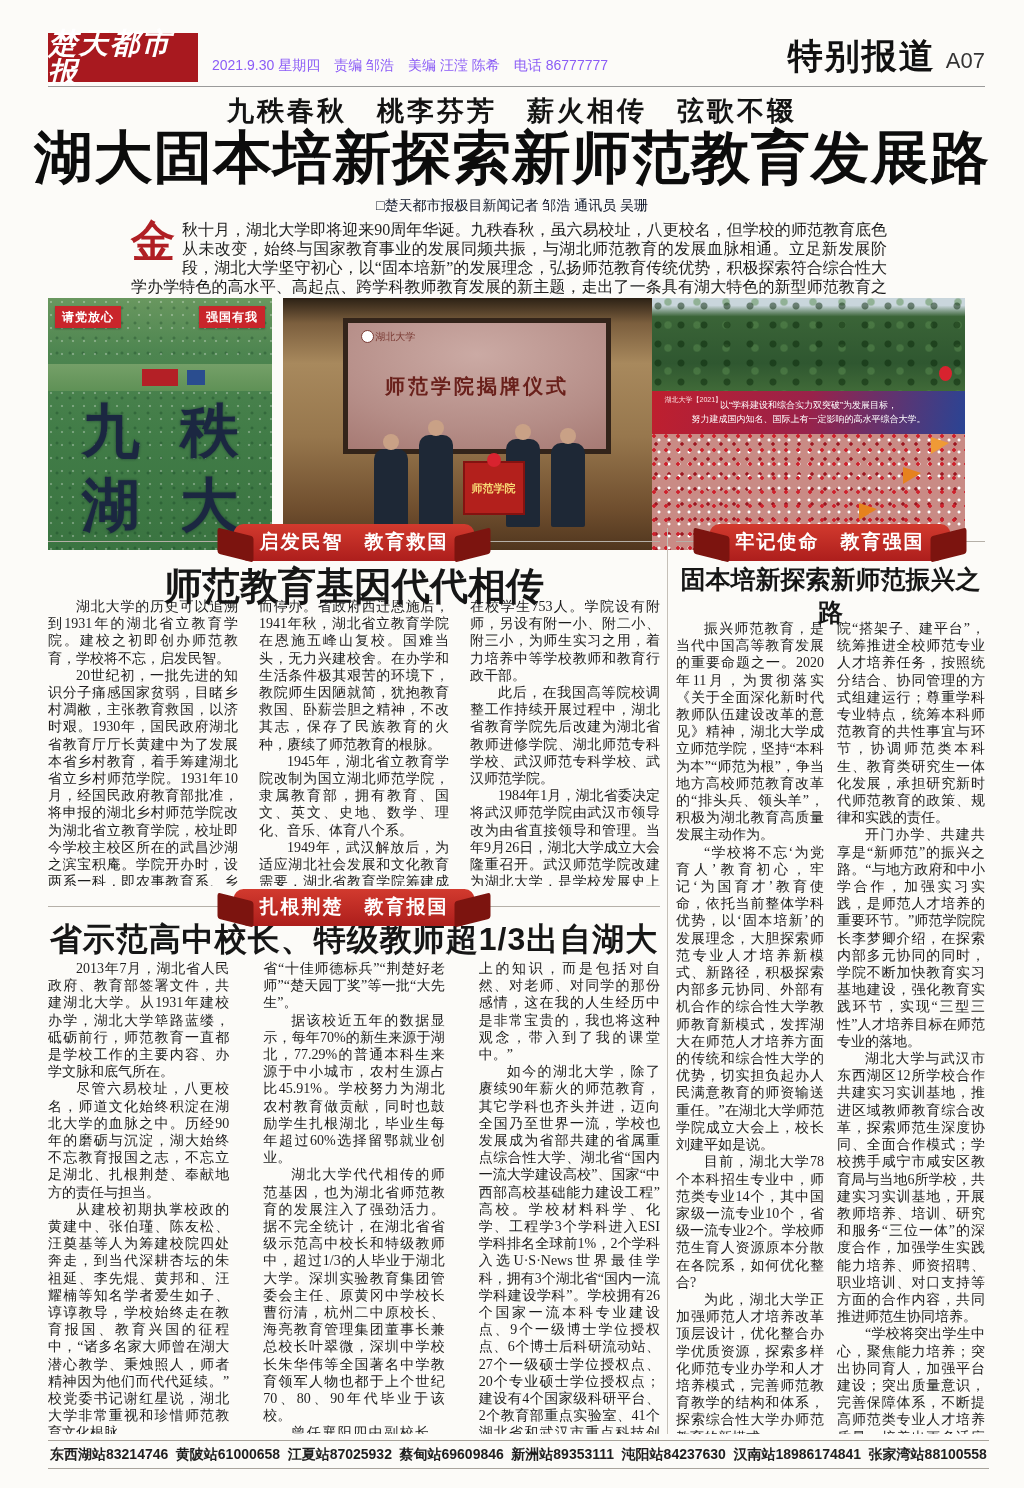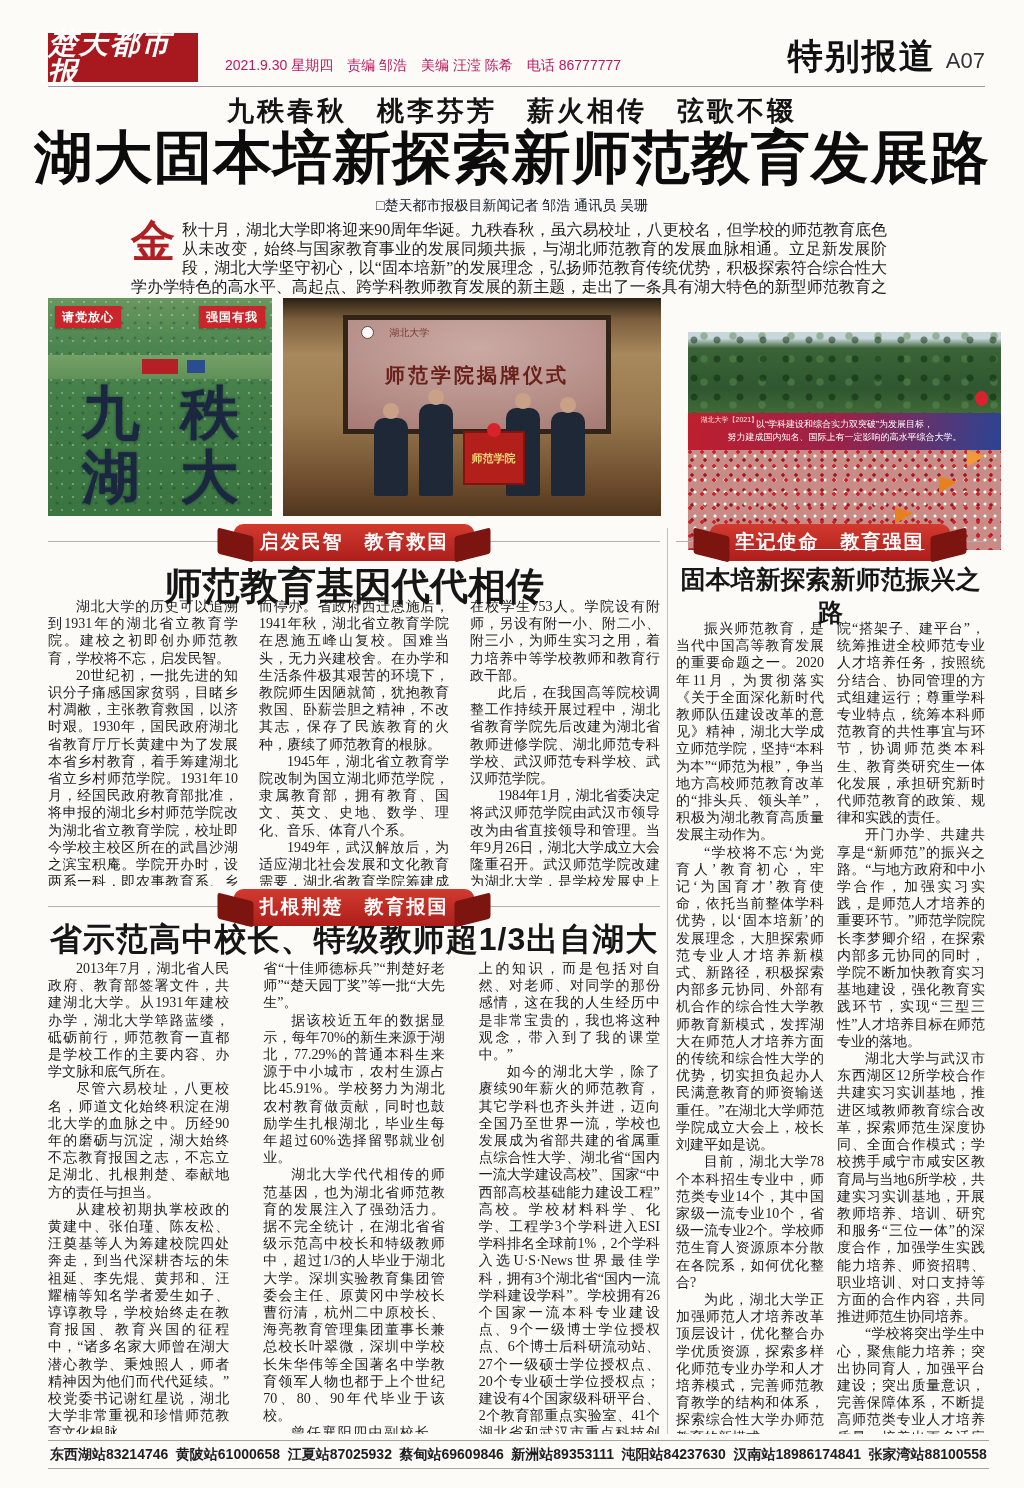--- a/index.html
+++ b/index.html
@@ -3,77 +3,77 @@
 <meta charset="utf-8">
 <style>
   html,body{margin:0;padding:0;background:#fff;}
   #page{position:relative;width:1024px;height:1488px;background:#fcfbf8;overflow:hidden;
         font-family:"Liberation Serif","DejaVu Serif",serif;color:#222;}
 
   
   .logo{position:absolute;left:48px;top:33px;width:150px;height:49px;background:#a8191f;
         color:#fff;display:flex;align-items:center;justify-content:center;
         font:italic bold 29px/1 "DejaVu Serif",serif;letter-spacing:2px;}
-  .dateline{position:absolute;left:225px;top:58px;font:14px/1 "Liberation Sans",sans-serif;color:#be185d;white-space:pre;}
+  .dateline{position:absolute;left:212px;top:58px;font:14px/1 "Liberation Sans",sans-serif;color:#8b5cf6;white-space:pre;}
   .mast-right{position:absolute;right:39px;top:38px;display:flex;align-items:baseline;gap:10px;}
   .sec-name{font:900 35px/1 "Liberation Sans",sans-serif;color:#111;letter-spacing:2px;}
   .page-no{font:22px/1 "Liberation Sans",sans-serif;color:#333;}
   .mast-rule{position:absolute;left:48px;width:937px;top:86px;height:1px;background:#9a9a9a;}
 
   
   .kicker{position:absolute;left:48px;width:928px;top:97px;text-align:center;
           font:bold 27px/1.1 "Liberation Sans",sans-serif;color:#141414;letter-spacing:3px;}
   .main-headline{position:absolute;left:24px;width:976px;top:128px;text-align:center;
           font:900 57px/1.05 "Liberation Sans",sans-serif;color:#0c0c0c;letter-spacing:1px;
           transform:scaleX(1.03);}
   .byline{position:absolute;left:48px;width:928px;top:197px;text-align:center;
           font:14px/1.2 "Liberation Sans",sans-serif;color:#0f172a;}
 
   
   .lead{position:absolute;left:131px;top:220px;width:756px;font-size:16px;line-height:19px;
         text-align:justify;color:#1e1e1e;}
   .dropcap{float:left;font:bold 44px/38px "DejaVu Serif",serif;color:#b01f24;margin:2px 7px 0 0;}
 
   
-  .photo{position:absolute;top:298px;height:218px;overflow:hidden;}
+  .photo{position:absolute;top:298px;height:252px;overflow:hidden;}
   .p1{left:48px;width:224px;background:linear-gradient(180deg,#69975f 0%,#4d8550 22%,#417c47 55%,#3a7441 100%);}
   .p1::before{content:"";position:absolute;inset:0;
       background-image:radial-gradient(circle at 3px 4px,rgba(255,255,255,.28) 1px,transparent 1.6px),
                        radial-gradient(circle at 9px 10px,rgba(0,40,20,.25) 1.2px,transparent 1.8px);
       background-size:11px 13px,13px 15px;}
   .p1-banner{position:absolute;top:8px;background:#c9252b;color:#fff;padding:4px 7px;
       font:bold 12px/1.2 "Liberation Sans",sans-serif;letter-spacing:1px;box-shadow:0 1px 2px rgba(0,0,0,.3);}
   .p1-banner.left{left:7px;}
   .p1-banner.right{right:7px;}
   .p1-stage{position:absolute;top:26%;left:0;right:0;height:11%;background:linear-gradient(#75a068,#5f9156);}
   .p1-stage::before{content:"";position:absolute;left:42%;top:18%;width:16%;height:64%;background:#b42026;}
   .p1-stage::after{content:"";position:absolute;left:62%;top:22%;width:8%;height:56%;background:#2a4d8f;}
   .p1-grid{position:absolute;left:6%;right:6%;top:38%;bottom:3%;display:grid;
       grid-template-columns:1fr 1fr;grid-template-rows:1fr 1fr;place-items:center;
       font:bold 58px/1 "Liberation Sans",sans-serif;color:#1b2741;text-shadow:0 0 3px rgba(10,20,40,.55);}
   .p2{left:283px;width:378px;background:linear-gradient(180deg,#2c2115 0%,#7c5f3e 10%,#a8895d 26%,#97774d 55%,#6f4e2e 84%,#50361e 100%);}
   .p2-screen{position:absolute;left:16%;top:8%;width:68%;height:50%;
       background:radial-gradient(130% 130% at 50% 25%,#cbaaa4 0%,#b58d87 45%,#94625b 100%);
       border:5px solid #33241a;display:flex;align-items:center;justify-content:center;}
   .p2-screen-title{color:#69201b;font:bold 20px/1 "Liberation Sans",sans-serif;letter-spacing:3px;}
-  .p2-logo{position:absolute;top:7%;left:5%;color:#7a3a33;font:10px/1 "Liberation Sans",sans-serif;padding-left:28px;}
+  .p2-logo{position:absolute;top:7%;left:5%;color:#7a3a33;font:10px/1 "Liberation Sans",sans-serif;padding-left:14px;}
   .p2-logo::before{content:"";position:absolute;left:0;top:-2px;width:11px;height:11px;border-radius:50%;
       background:#fff;border:1px solid #7a3a33;}
   .fig{position:absolute;bottom:9%;width:34px;height:86px;background:#1e2836;border-radius:10px 10px 2px 2px;}
   .fig::before{content:"";position:absolute;top:-15px;left:9px;width:16px;height:16px;border-radius:50%;background:#c9a186;}
   .fig.f1{left:24%;height:78px;}
   .fig.f2{left:36%;height:92px;}
   .fig.f3{left:59%;height:88px;}
   .fig.f4{left:71%;height:84px;}
   .p2-plaque{position:absolute;left:47.5%;bottom:14%;width:54px;height:46px;background:#b3201c;
       border:2px solid #841210;color:#f7d774;font:bold 11px/1.3 "Liberation Sans",sans-serif;
       display:flex;align-items:center;justify-content:center;text-align:center;padding:2px;}
   .p2-plaque::before{content:"";position:absolute;top:-10px;left:50%;margin-left:-7px;width:14px;height:14px;
       border-radius:50%;background:#d8232f;}
-  .p3{left:688px;width:313px;background:#fdba74;margin-top:34px;}
+  .p3{left:652px;width:313px;background:#fdba74;}
   .p3-trees{position:absolute;top:0;height:37%;width:100%;
       background:linear-gradient(#c9d6dc 0%,#c9d6dc 8%,#3a6437 20%,#2f5730 70%,#406a38 100%);}
   .p3-trees::before{content:"";position:absolute;inset:0;
       background-image:radial-gradient(circle at 6px 8px,rgba(10,40,10,.5) 3px,transparent 4px),
                        radial-gradient(circle at 16px 4px,rgba(90,140,80,.5) 3px,transparent 4.5px);
       background-size:23px 19px,29px 23px;}
   .p3-banner{position:absolute;top:37%;height:17%;width:100%;
       background:linear-gradient(100deg,#bf1f2e 0%,#99224a 50%,#2a4494 100%);
       color:#fff;display:flex;flex-direction:column;align-items:center;justify-content:center;gap:2px;
       font:9px/1.25 "Liberation Sans",sans-serif;text-align:center;padding:0 10px;box-sizing:border-box;}
@@ -186,21 +186,21 @@
     <div class="flag fl2"></div>
     <div class="flag fl3"></div>
   </div>
 
   <div class="rule" style="left:48px;width:612px;top:541px;"></div>
   <div class="rule" style="left:676px;width:309px;top:541px;"></div>
   <div class="rule" style="left:48px;width:612px;top:906px;"></div>
   <div class="vrule" style="left:667px;top:528px;height:906px;"></div>
 
   <div class="badge" style="left:354px;top:524px;">启发民智　教育救国</div>
-  <div class="badge" style="left:830px;top:524px;text-decoration:underline;">牢记使命　教育强国</div>
+  <div class="badge" style="left:830px;top:524px;">牢记使命　教育强国</div>
   <div class="badge" style="left:354px;top:889px;text-align:center;">扎根荆楚　教育报国</div>
 
   <div class="sec-title t1">师范教育基因代代相传</div>
   <div class="sec-title t2">固本培新探索新师范振兴之路</div>
   <div class="sec-title t3">省示范高中校长、特级教师超1/3出自湖大</div>
 
   <div class="cols s1">
     <div class="col">
         <p>湖北大学的历史可以追溯到1931年的湖北省立教育学院。建校之初即创办师范教育，学校将不忘，启发民智。</p>
         <p>20世纪初，一批先进的知识分子痛感国家贫弱，目睹乡村凋敝，主张教育救国，以济时艰。1930年，国民政府湖北省教育厅厅长黄建中为了发展本省乡村教育，着手筹建湖北省立乡村师范学院。1931年10月，经国民政府教育部批准，将申报的湖北乡村师范学院改为湖北省立教育学院，校址即今学校主校区所在的武昌沙湖之滨宝积庵。学院开办时，设两系一科，即农事教育系、乡村教育系和乡村师范专修科。</p>

